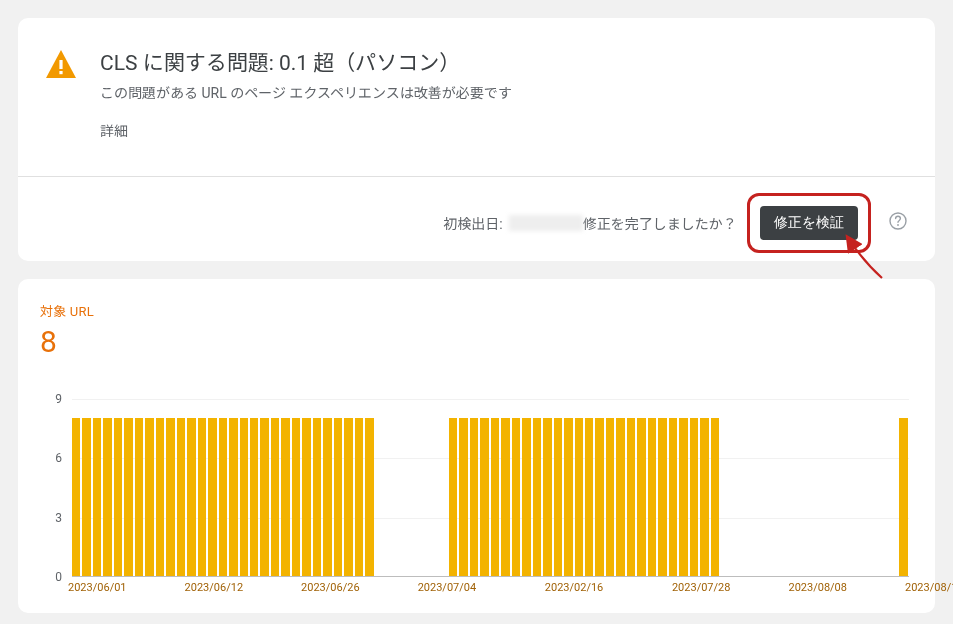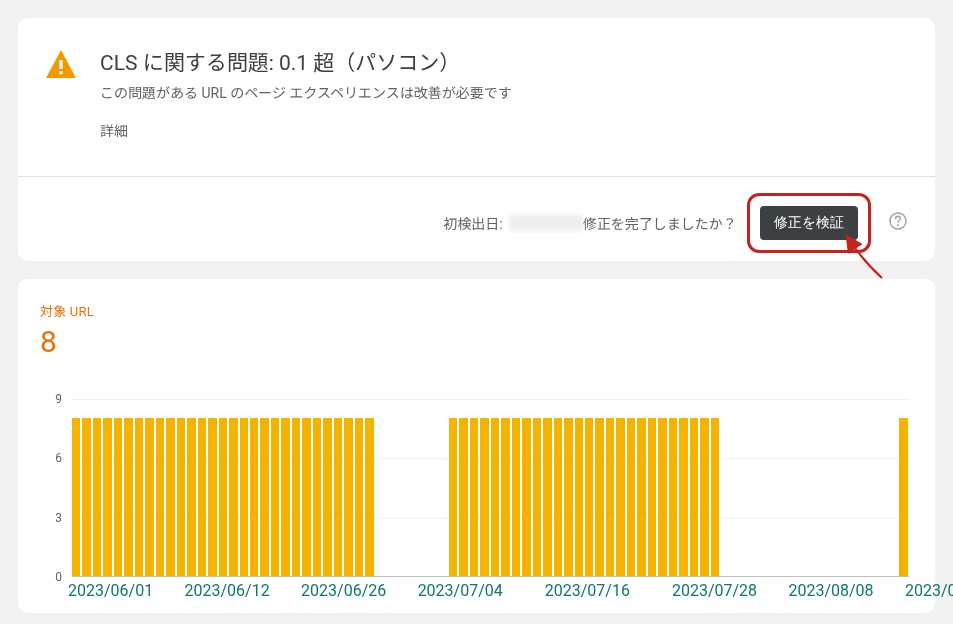--- a/index.html
+++ b/index.html
@@ -110,22 +110,22 @@
     height: 1px;
     background: #f1f1f1;
   }
   .x-axis {
     position: absolute;
     left: 32px; right: 4px; bottom: -4px;
     height: 18px;
   }
   .x-tick {
     position: absolute;
-    font-size: 16px;
-    color: #0f766e;
+    font-size: 11px;
+    color: #a16207;
     transform: translateX(-4px);
     white-space: nowrap;
   }
 </style>
 </head>
 <body>
 
 <div class="card top-card">
   <div class="header-section">
     <span class="warn-icon">
@@ -268,19 +268,19 @@
         <div class="bar gap" style="height: 0px;"></div>
         <div class="bar gap" style="height: 0px;"></div>
         <div class="bar gap" style="height: 0px;"></div>
         <div class="bar" style="height: 158.222px;"></div>
       </div>
     <div class="x-axis" id="x-axis">
         <div class="x-tick" style="left: 0%;">2023/06/01</div>
         <div class="x-tick" style="left: 13.9241%;">2023/06/12</div>
         <div class="x-tick" style="left: 27.8481%;">2023/06/26</div>
         <div class="x-tick" style="left: 41.7722%;">2023/07/04</div>
-        <div class="x-tick" style="left: 56.962%;">2023/07/16</div>
+        <div class="x-tick" style="left: 56.962%;">2023/02/16</div>
         <div class="x-tick" style="left: 72.1519%;">2023/07/28</div>
         <div class="x-tick" style="left: 86.0759%;">2023/08/08</div>
         <div class="x-tick" style="left: 100%;">2023/08/19</div>
       </div>
   </div>
 </div>
 
 </body></html>

